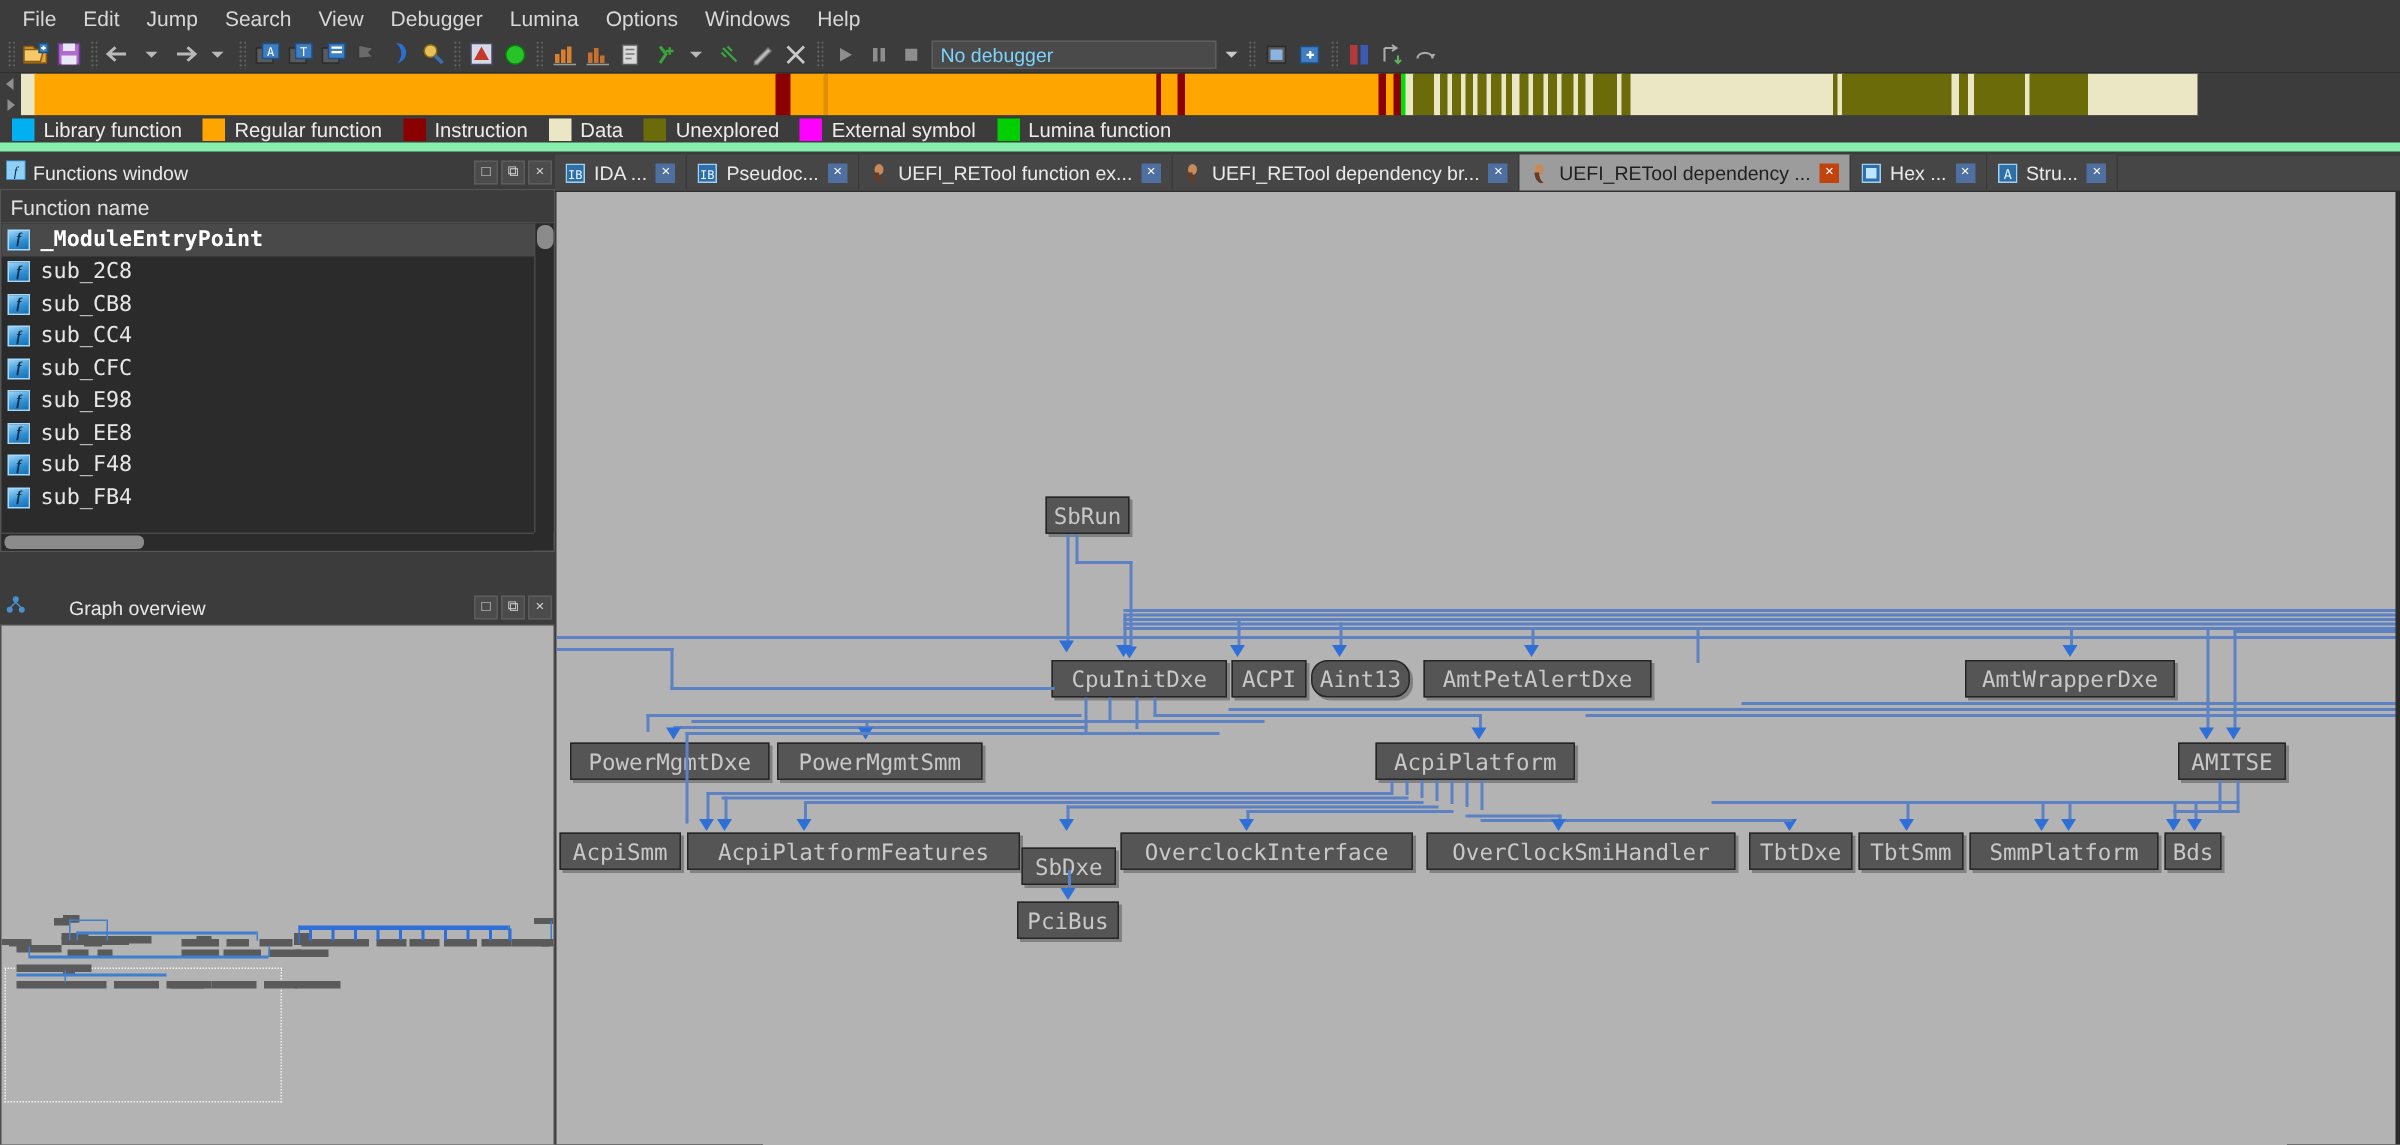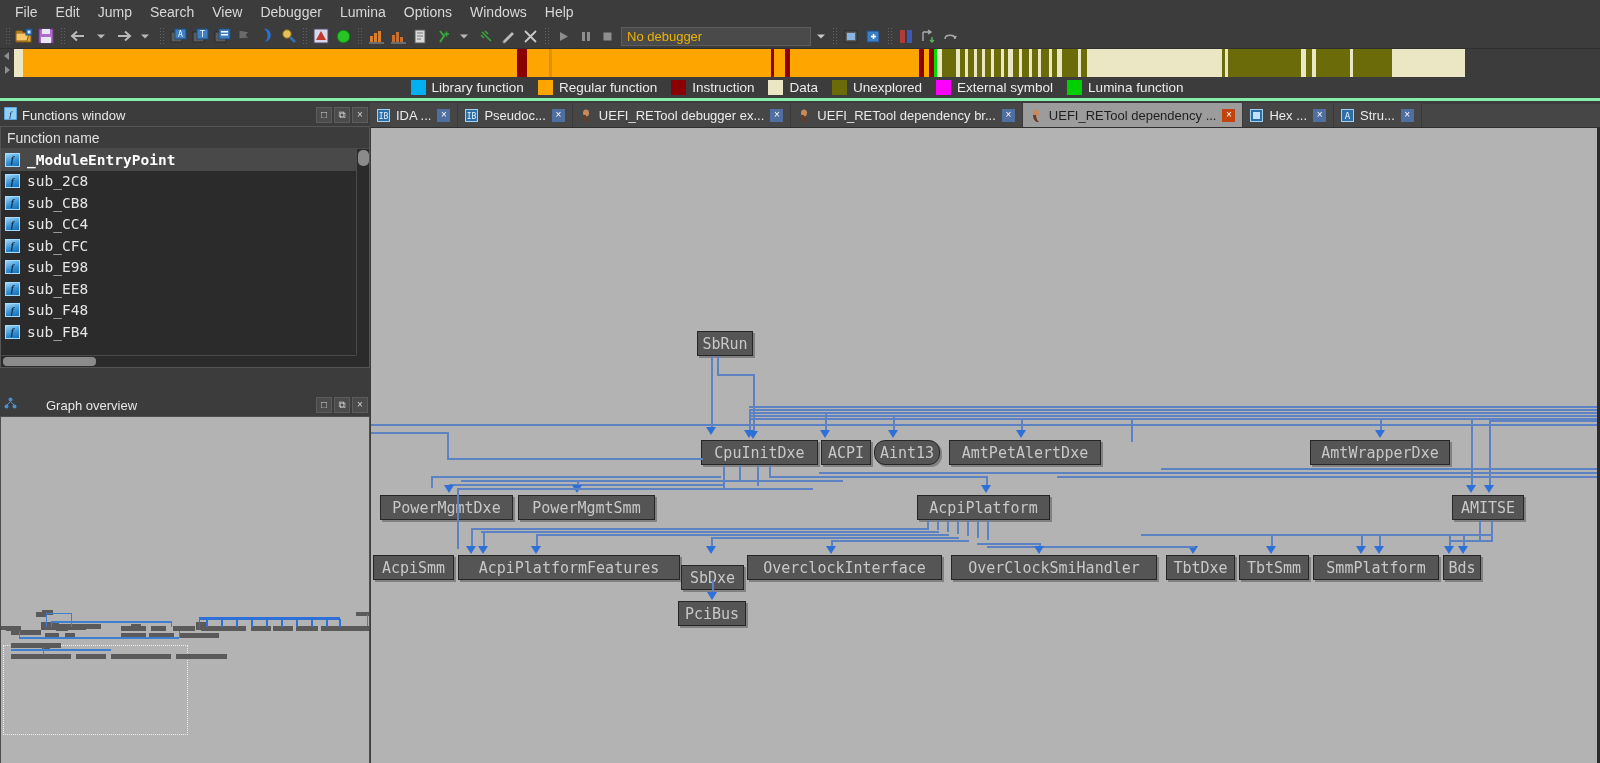--- a/index.html
+++ b/index.html
@@ -35,21 +35,21 @@
     opacity: .85;
   }
   .tbtn {
     width: 20px; height: 20px; margin: 0 1px; flex: none;
     display: flex; align-items: center; justify-content: center;
     position: relative;
   }
   .tbtn svg { display: block; }
   .dbgcombo {
     width: 190px; height: 19px; background: #4a4a4a; border: 1px solid #5d5d5d;
-    color: #eab308; font-size: 13px; line-height: 17px; padding-left: 5px;
+    color: #7dd3fc; font-size: 13px; line-height: 17px; padding-left: 5px;
     margin-left: 3px; position: relative; flex: none; white-space: nowrap;
     overflow: hidden;
   }
   .combo-arrow {
     width: 16px; height: 19px; flex: none; display:flex; align-items:center;
     justify-content:center; margin-left:2px;
   }
 
   
   .navband {
@@ -57,22 +57,21 @@
     background: #3c3c3c; display: flex; align-items: stretch;
   }
   .navband .nb-arrows { width: 14px; flex: none; position: relative; background:#3c3c3c;}
   .navstrip { flex: 1; height: 28px; position: relative; overflow: hidden; }
   .navseg { position: absolute; top: 0; height: 28px; }
 
   
   .legend {
     position: absolute; left: 0; top: 77px; width: 1600px; height: 24px;
     background: #3c3c3c; display: flex; align-items: center; padding-left: 8px;
-    border-bottom: 3px solid #86efac;
-    justify-content: center;
+    border-bottom: 6px solid #86efac;
   }
   .legend .lg { display: flex; align-items: center; margin-right: 14px; }
   .legend .sw { width: 15px; height: 15px; margin-right: 6px; flex: none; }
   .legend .lb { color: #ececec; font-size: 13.5px; white-space: nowrap; }
 
   
   .leftdock {
     position: absolute; left: 0; top: 104px; width: 370px; height: 659px;
     background: #3c3c3c;
   }
@@ -668,21 +667,21 @@
             <text x="6.5" y="10" font-size="8" fill="#e8f4ff" text-anchor="middle" font-family="monospace">IB</text>
           </svg></span>
         <span>Pseudoc...</span>
         <span class="tclose">×</span>
       </div>
       <div class="tab">
         <span class="ticon"><svg width="13" height="13" viewBox="0 0 13 13">
             <ellipse cx="6" cy="4" rx="3" ry="3.6" fill="#c98a5a"></ellipse>
             <path d="M3 6c0 4 2 6 3.5 7H9c-2-2-3-4-3-7z" fill="#6a3a22"></path>
           </svg></span>
-        <span>UEFI_RETool debugger ex...</span>
+        <span>UEFI_RETool function ex...</span>
         <span class="tclose">×</span>
       </div>
       <div class="tab">
         <span class="ticon"><svg width="13" height="13" viewBox="0 0 13 13">
             <ellipse cx="6" cy="4" rx="3" ry="3.6" fill="#c98a5a"></ellipse>
             <path d="M3 6c0 4 2 6 3.5 7H9c-2-2-3-4-3-7z" fill="#6a3a22"></path>
           </svg></span>
         <span>UEFI_RETool dependency br...</span>
         <span class="tclose">×</span>
       </div>

